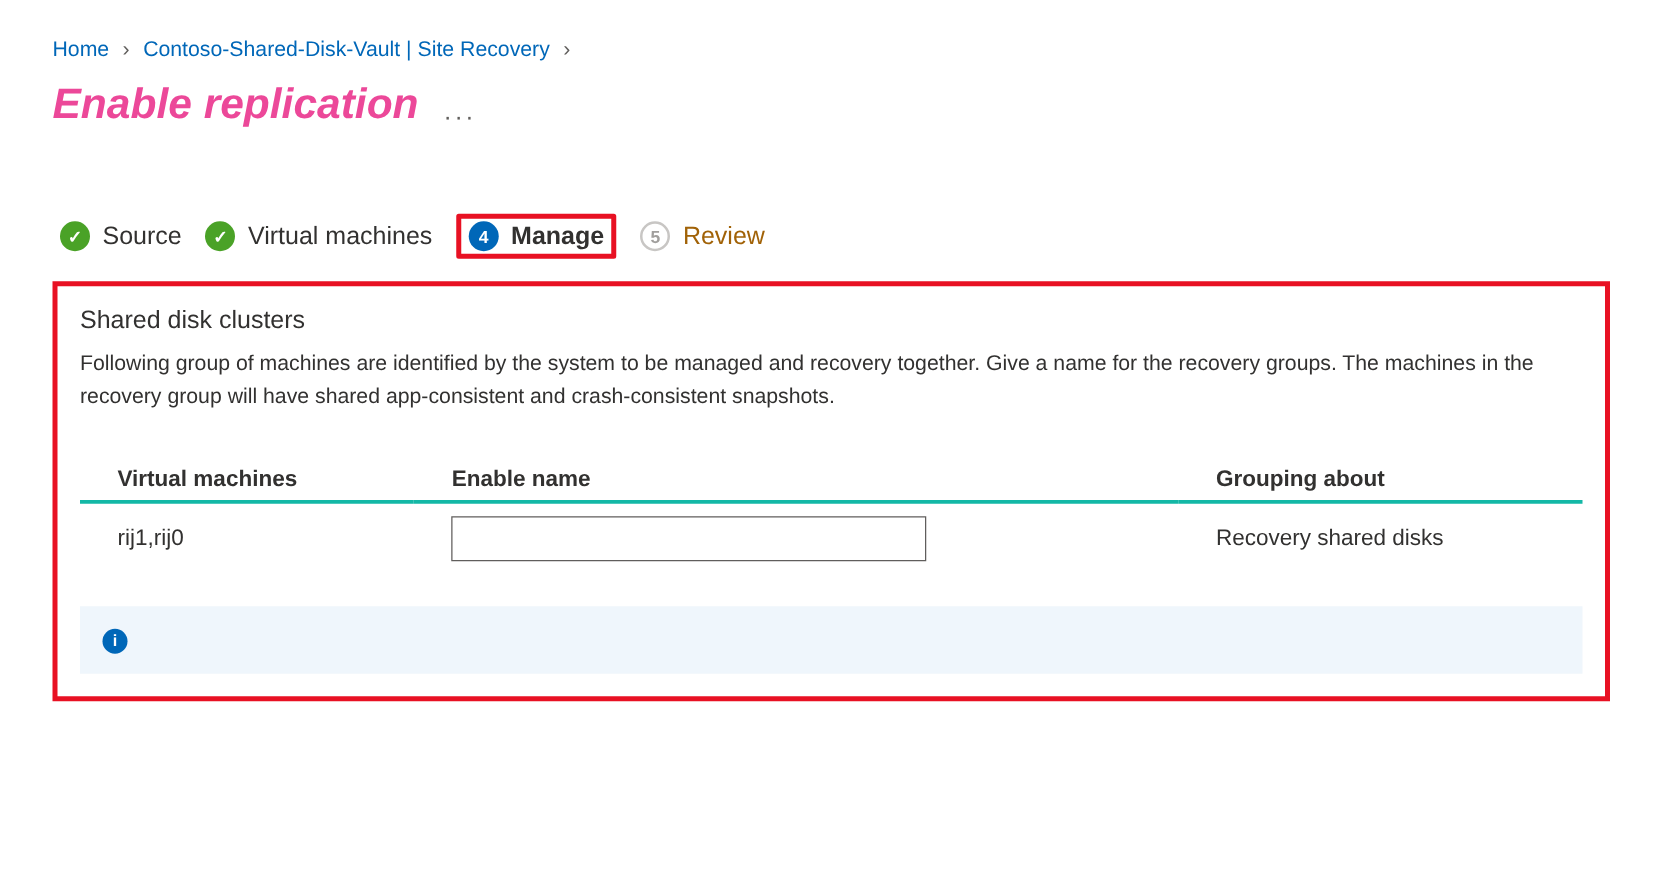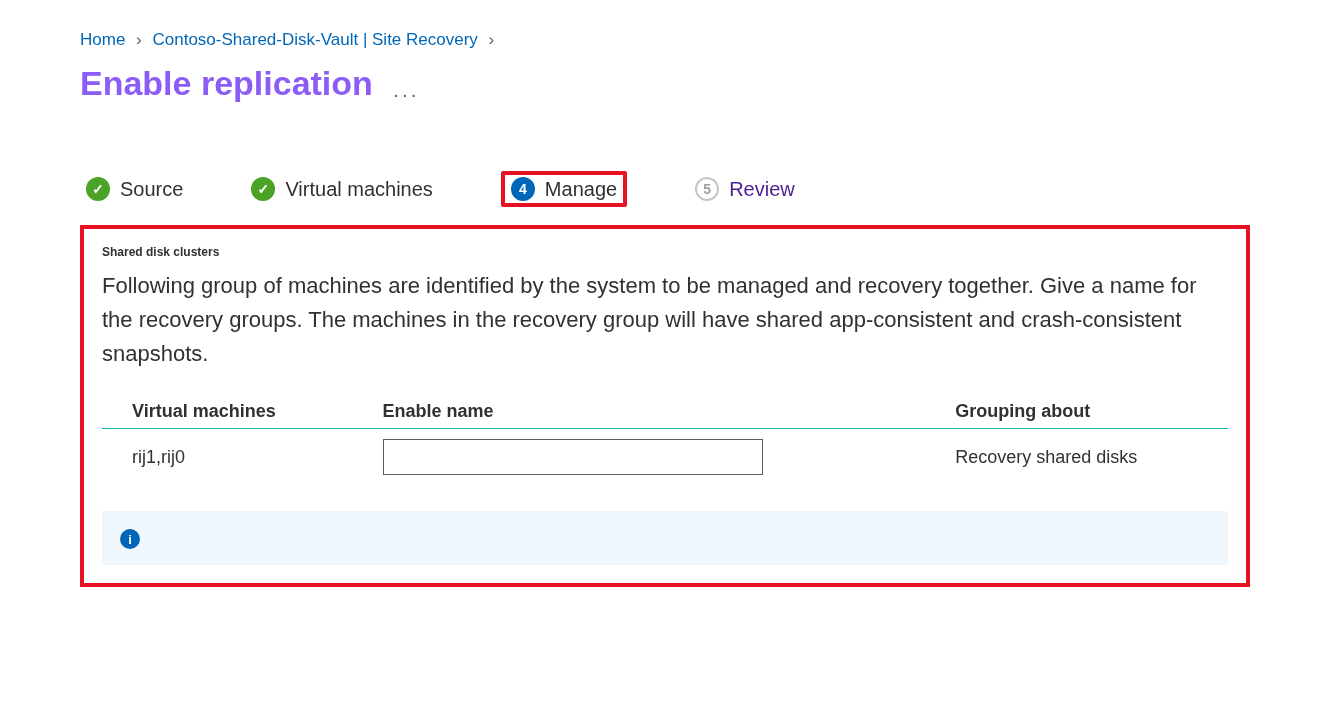--- a/index.html
+++ b/index.html
@@ -3,52 +3,52 @@
 <meta charset="utf-8">
 <style>
   * { box-sizing: border-box; }
   html, body {
     margin: 0; padding: 0;
     width: 1330px; height: 712px;
     background: #fff;
     font-family: "Segoe UI", Arial, sans-serif;
     color: #323130;
   }
-  .page { padding: 30px 80px; }
+  .page { padding: 30px 42px; }
   .breadcrumb { font-size: 17px; margin-bottom: 8px; }
   .breadcrumb a { color: #0067b8; text-decoration: none; cursor: pointer; }
   .breadcrumb .sep { color: #605e5c; margin: 0 6px; }
   .title-row { display: flex; align-items: center; gap: 20px; margin-bottom: 30px; }
-  .page-title { font-size: 34px; font-weight: 600; margin: 6px 0 28px 0; color: #8b5cf6; }
+  .page-title { font-size: 34px; font-weight: 600; margin: 6px 0 28px 0; color: #ec4899; font-style: italic; }
   .more { font-size: 20px; color: #605e5c; letter-spacing: 2px; cursor: pointer; }
-  .tabs { display: flex; align-items: center; gap: 68px; margin: 40px 0 18px 0; padding-left: 6px; }
+  .tabs { display: flex; align-items: center; gap: 19px; margin: 40px 0 18px 0; padding-left: 6px; }
   .tab { display: flex; align-items: center; gap: 10px; font-size: 20px; color: #323130; cursor: pointer; }
-  .tab .label-inactive { color: #4c1d95; }
-  .tab .label-strong { font-weight: 400; }
+  .tab .label-inactive { color: #a16207; }
+  .tab .label-strong { font-weight: 700; }
   .circle {
     width: 24px; height: 24px; border-radius: 50%;
     display: inline-flex; align-items: center; justify-content: center;
     font-size: 14px; font-weight: 600; color: #fff;
   }
   .circle.check { background: #4aa227; }
   .circle.check::after { content: "✓"; font-size: 14px; }
   .circle.num { background: #0067b8; }
   .circle.gray { background: #fff; color: #a19f9d; border: 2px solid #c8c6c4; }
   .highlight-box { border: 4px solid #e81123; padding: 2px 6px; border-radius: 2px; }
   .panel { border: 4px solid #e81123; padding: 14px 18px 8px 18px; }
-  .section-title { font-size: 12px; font-weight: 700; margin: 2px 0 10px 0; }
-  .section-desc { font-size: 22px; line-height: 1.55; margin-bottom: 24px; }
+  .section-title { font-size: 20px; font-weight: 400; margin: 2px 0 10px 0; }
+  .section-desc { font-size: 17px; line-height: 1.55; margin-bottom: 36px; }
   table.cluster { width: 100%; border-collapse: collapse; margin-bottom: 26px; }
   table.cluster th {
     text-align: left; font-size: 18px; font-weight: 700;
     padding: 6px 10px 6px 30px;
   }
   table.cluster td {
     font-size: 18px; padding: 10px 10px 10px 30px;
-    border-top: 1px solid #14b8a6;
+    border-top: 3px solid #14b8a6;
   }
   input.cluster-name {
     width: 380px; height: 36px; font-size: 16px;
     border: 1px solid #605e5c; padding: 4px 8px; background: #fff;
   }
   .info-banner {
     display: flex; gap: 14px; align-items: flex-start;
     background: #eff6fc; padding: 16px 18px; margin: 8px 0 10px 0;
     font-size: 17px; color: #323130; line-height: 1.5;
   }

